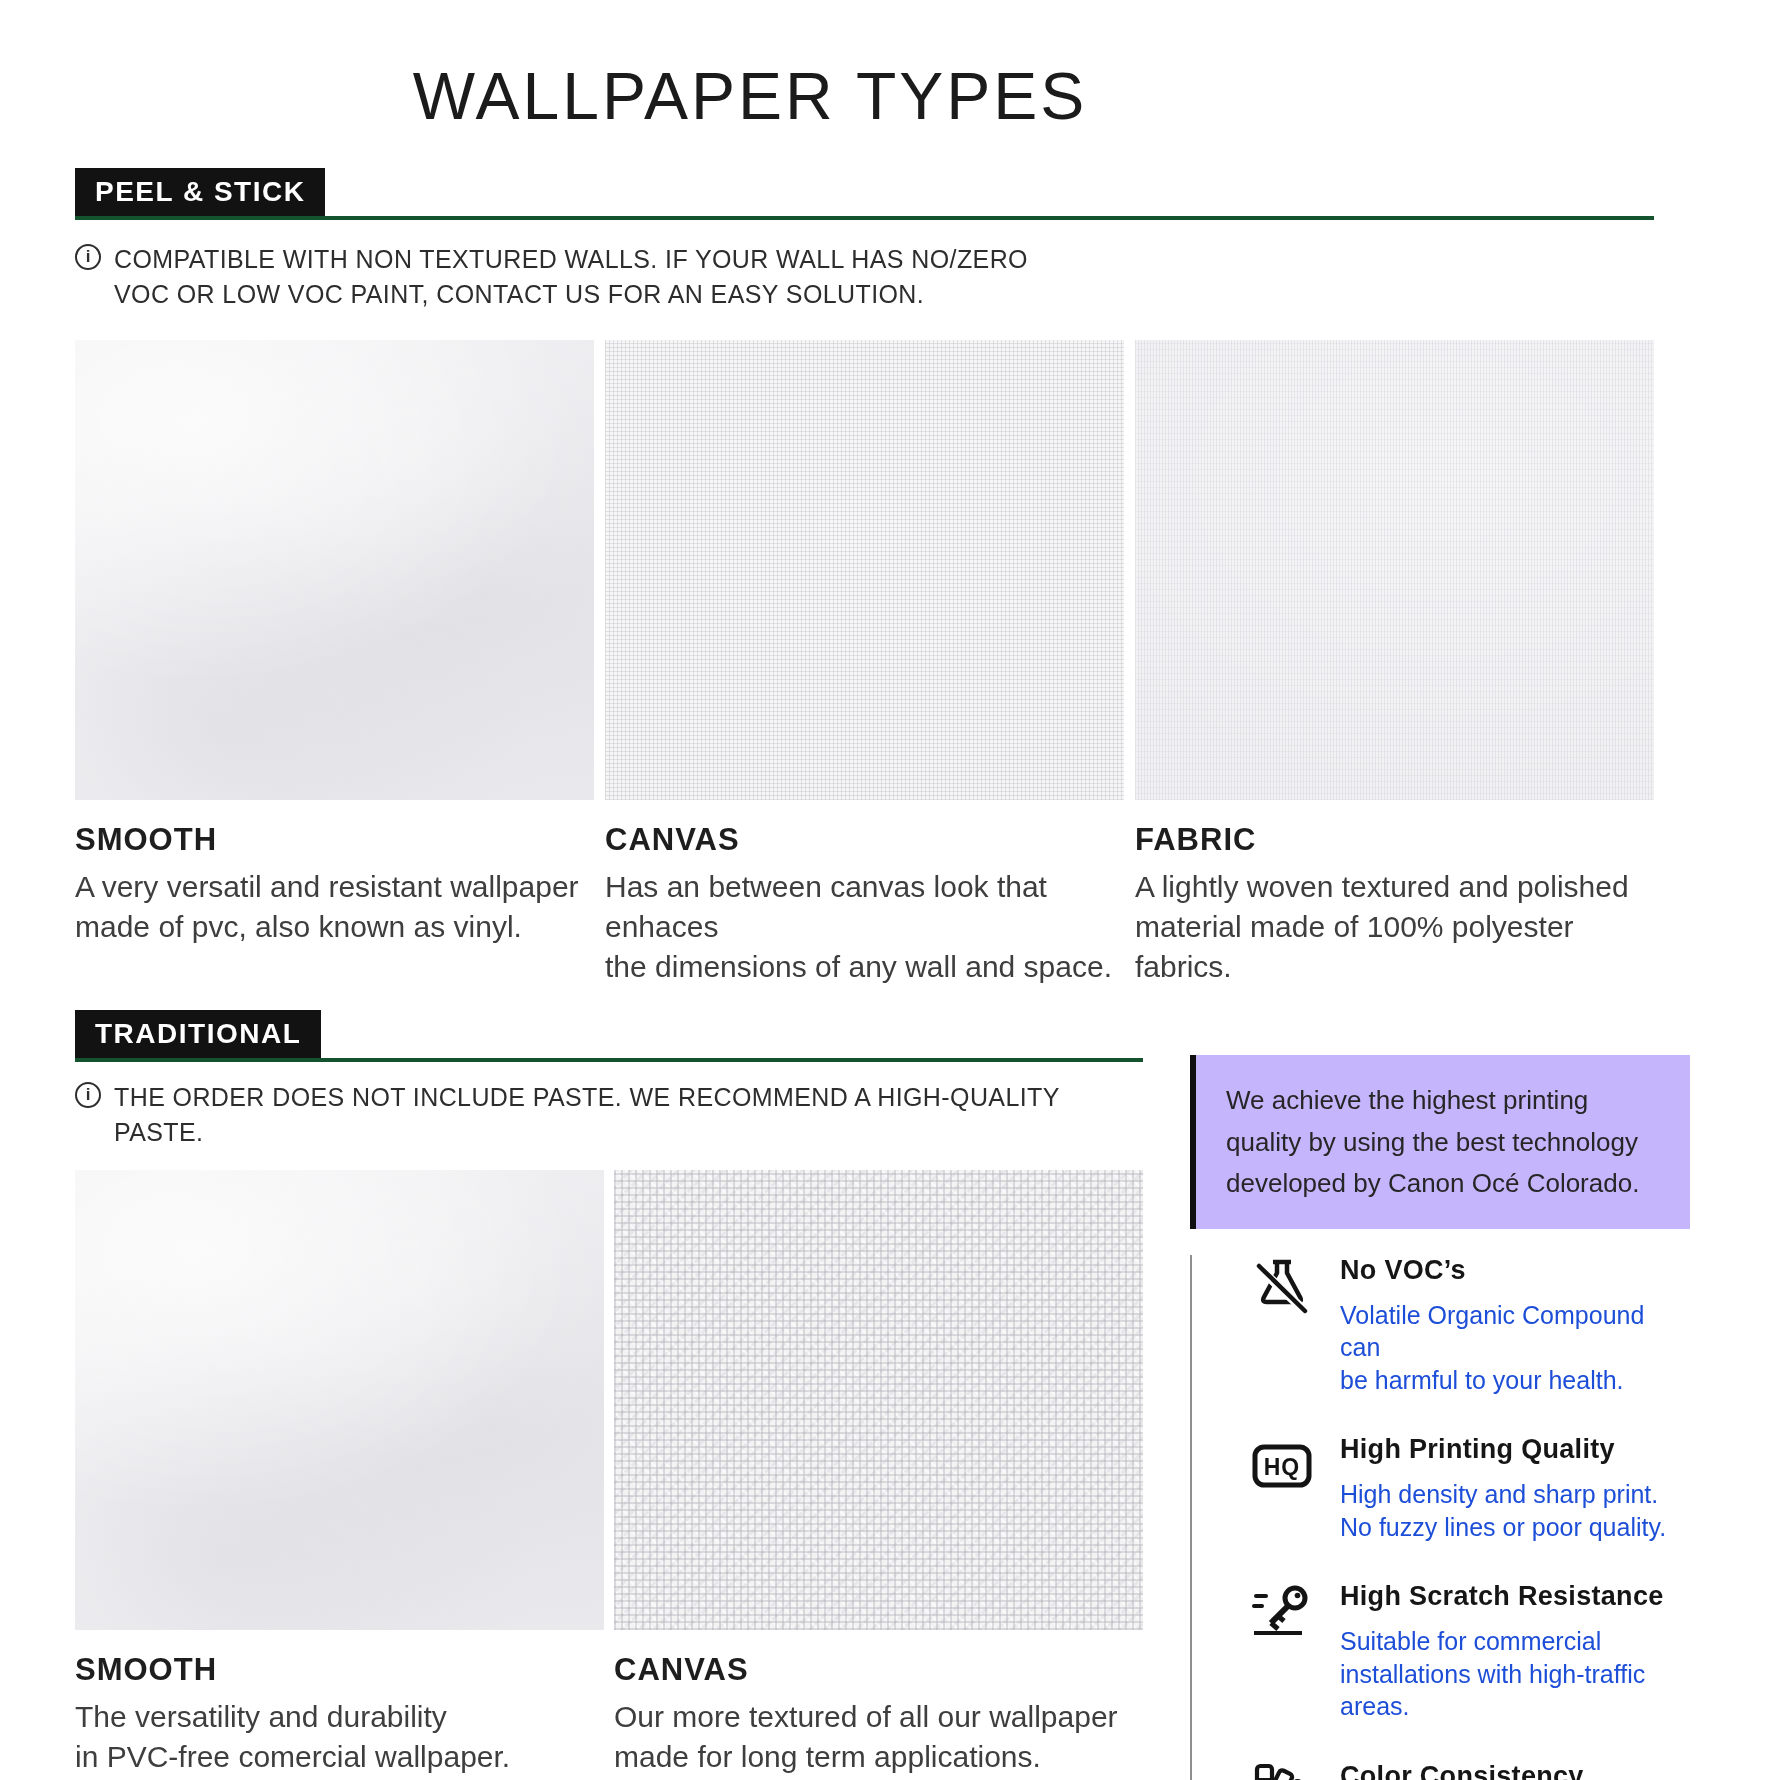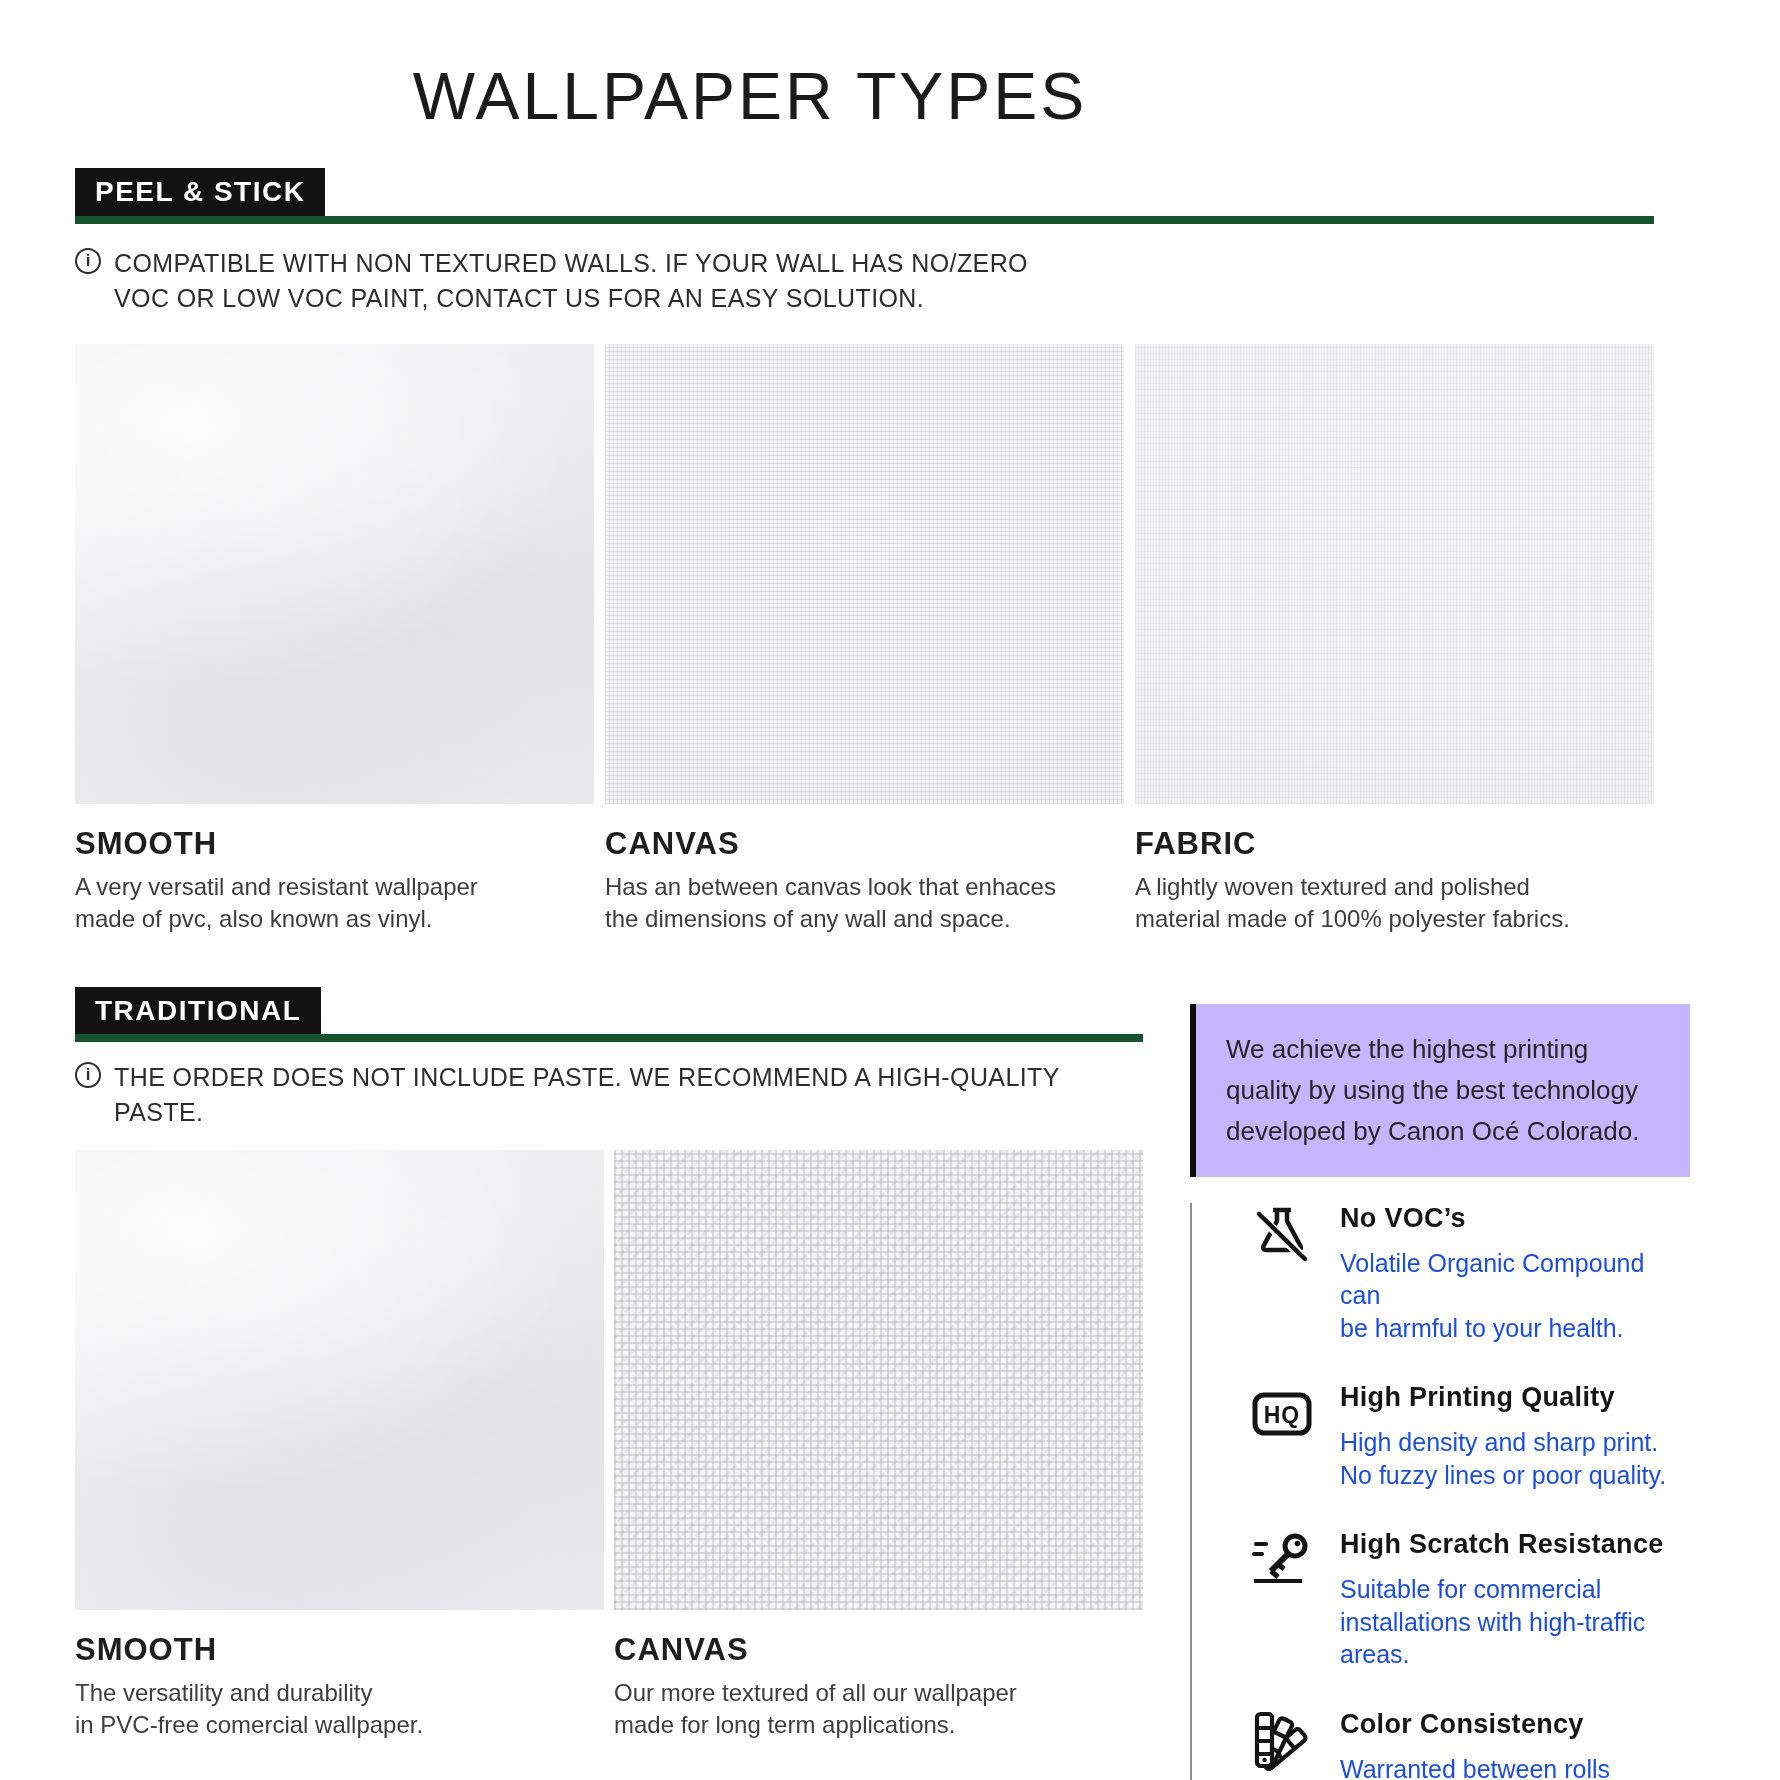--- a/index.html
+++ b/index.html
@@ -5,40 +5,40 @@
   * { margin:0; padding:0; box-sizing:border-box; }
   html,body { width:1780px; height:1780px; background:#ffffff; overflow:hidden;
               font-family:"Liberation Sans", sans-serif; color:#2e2e2e; }
   .page { width:1744px; height:1780px; padding:44px 90px 0 75px; position:relative; }
 
   
   .title-wrap { width:1350px; text-align:center; padding-top:14px; }
   .title-wrap h1 { font-size:66px; font-weight:500; letter-spacing:3px; color:#1b1b1b; }
 
   
-  .section-rule { border-bottom:8px solid #14532d; line-height:0;margin-top:28px; }
+  .section-rule { border-bottom:4px solid #14532d; line-height:0; }
   .badge { display:inline-block; background:#121212; color:#ffffff; font-size:28px;
            font-weight:bold; letter-spacing:1.5px; padding:9px 20px 8px; line-height:1.1;
            vertical-align:bottom; }
 
   
   .note { display:flex; gap:13px; align-items:flex-start; margin-top:22px; }
   .info-circle { flex:0 0 auto; width:26px; height:26px; border:2.5px solid #2e2e2e;
                  border-radius:50%; display:flex; align-items:center; justify-content:center;
                  font-size:17px; font-weight:bold; color:#2e2e2e; margin-top:2px; }
   .note-text { font-size:25px; letter-spacing:.4px; line-height:1.4; color:#2d2d2d;
                white-space:pre-line; }
 
   
   .grid3 { display:grid; grid-template-columns:repeat(3,1fr); column-gap:11px; margin-top:28px; }
   .grid2 { display:grid; grid-template-columns:repeat(2,1fr); column-gap:10px; margin-top:20px; }
   .swatch { width:100%; height:460px; }
   .grid2 .swatch { height:460px; }
   .type-card h3 { margin-top:22px; font-size:31px; font-weight:bold; letter-spacing:1px; color:#1e1e1e; }
-  .type-card p  { margin-top:9px; font-size:24px; color:#3e3e3e; line-height:1.33; white-space:pre-line; }
+  .type-card p  { margin-top:9px; font-size:30px; color:#3e3e3e; line-height:1.33; white-space:pre-line; }
 
   
   .tex-smooth {
     background-color:#f0f0f2;
     background-image:
       radial-gradient(620px 420px at 22% 18%, rgba(255,255,255,.75), rgba(255,255,255,0) 62%),
       radial-gradient(700px 480px at 78% 55%, rgba(198,198,205,.32), rgba(198,198,205,0) 64%),
       radial-gradient(520px 380px at 28% 85%, rgba(203,203,210,.28), rgba(203,203,210,0) 60%),
       radial-gradient(420px 300px at 65% 25%, rgba(255,255,255,.5), rgba(255,255,255,0) 60%),
       linear-gradient(128deg,#f2f2f4 0%,#ededf0 100%);

